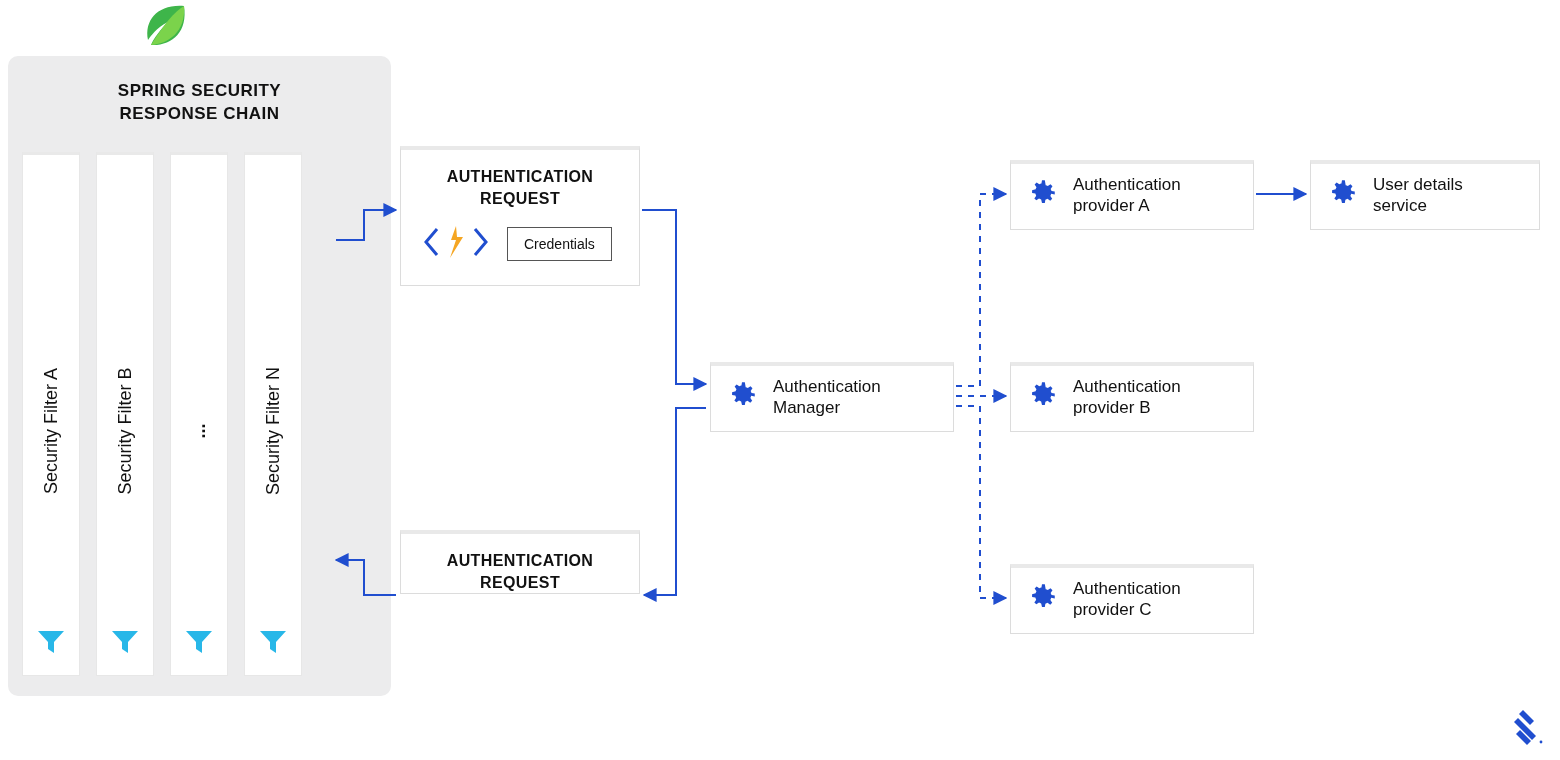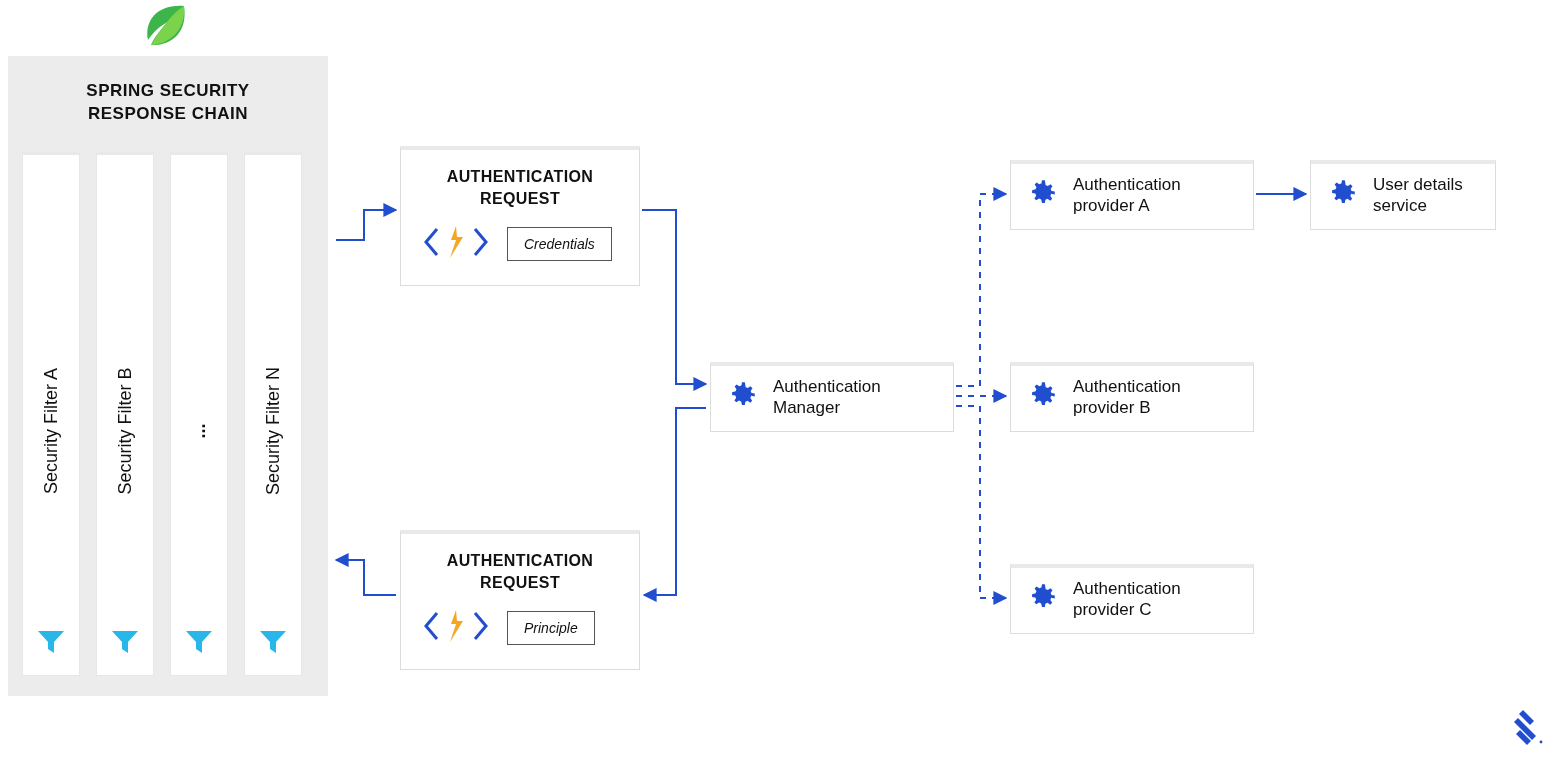--- a/index.html
+++ b/index.html
@@ -13,22 +13,22 @@
     color: #111;
   }
   .canvas { position: relative; width: 1560px; height: 760px; }
 
   
   .leaf { position: absolute; left: 138px; top: 2px; }
 
   
   .filters-chain {
     position: absolute; left: 8px; top: 56px;
-    width: 320px; height: 640px;
-    background: #ececed; border-radius: 0;
+    width: 383px; height: 640px;
+    background: #ececed; border-radius: 10px;
   }
   .filters-chain-title {
     text-align: center; font-weight: 800;
     letter-spacing: .5px; font-size: 17px; padding-top: 24px; line-height: 1.35;
   }
   .filter-col {
     position: absolute; top: 96px; width: 58px; height: 524px;
     background: #fff; border: 1px solid #e7e7e7; border-top: 3px solid #e9e9e9;
     display: flex; flex-direction: column; align-items: center; justify-content: flex-end;
   }
@@ -45,21 +45,20 @@
     position: absolute;
     background: #fff; border: 1px solid #dcdcdc; border-top: 4px solid #e9e9e9;
   }
   .box-title {
     text-align: center; font-weight: 800; letter-spacing: .4px;
     font-size: 16px; padding-top: 16px; line-height: 1.35;
   }
   .payload-row {
     display: flex; align-items: center; gap: 18px;
     padding: 14px 22px 20px 22px;
-    font-style: italic;
   }
   .payload-box {
     font-size: 14px; padding: 8px 16px;
     border: 1px solid #555;
   }
 
   .svc-box {
     position: absolute; background: #fff;
     border: 1px solid #dcdcdc; border-top: 4px solid #e9e9e9;
     display: flex; align-items: center; gap: 14px;
@@ -140,30 +139,20 @@
       </span>
       <span class="payload-box">Credentials</span>
     </div>
   </div>
 
   <div class="box" style="left:400px; top:530px; width:240px;">
     <div class="box-title">
       <span>AUTHENTICATION</span><br>
       <span>REQUEST</span>
     </div>
-    <div class="payload-row">
-      <span>
-        <svg width="66" height="38" viewBox="0 0 66 38">
-          <polyline points="14,6 3,19 14,32" fill="none" stroke="#204ECF" stroke-width="3"></polyline>
-          <polyline points="52,6 63,19 52,32" fill="none" stroke="#204ECF" stroke-width="3"></polyline>
-          <path d="M33 3 L28 17 L33 17 L27 35 L40 14 L34 14 Z" fill="#F5A623"></path>
-        </svg>
-      </span>
-      <span class="payload-box">Principle</span>
-    </div>
   </div>
 
   <div class="svc-box" style="left:710px; top:362px; width:244px;">
     <span>
       <svg width="34" height="34" viewBox="0 0 24 24">
           <path fill="#204ECF" d="M12 8a4 4 0 1 0 .001 8.001A4 4 0 0 0 12 8zm9 5v-2l-2.3-.4a7 7 0 0 0-.6-1.5l1.3-1.9-1.4-1.4-1.9 1.3a7 7 0 0 0-1.5-.6L14 3h-2l-.4 2.3a7 7 0 0 0-1.5.6L8.2 4.6 6.8 6l1.3 1.9a7 7 0 0 0-.6 1.5L5 10v2l2.3.4a7 7 0 0 0 .6 1.5L6.6 15.8 8 17.2l1.9-1.3a7 7 0 0 0 1.5.6L12 19h2l.4-2.3a7 7 0 0 0 1.5-.6l1.9 1.3 1.4-1.4-1.3-1.9a7 7 0 0 0 .6-1.5L21 13z"></path>
         </svg>
     </span>
     <span style="white-space:pre-line">Authentication
 Manager</span>
@@ -190,21 +179,21 @@
   <div class="svc-box" style="left:1010px; top:564px; width:244px;">
     <span>
       <svg width="34" height="34" viewBox="0 0 24 24">
           <path fill="#204ECF" d="M12 8a4 4 0 1 0 .001 8.001A4 4 0 0 0 12 8zm9 5v-2l-2.3-.4a7 7 0 0 0-.6-1.5l1.3-1.9-1.4-1.4-1.9 1.3a7 7 0 0 0-1.5-.6L14 3h-2l-.4 2.3a7 7 0 0 0-1.5.6L8.2 4.6 6.8 6l1.3 1.9a7 7 0 0 0-.6 1.5L5 10v2l2.3.4a7 7 0 0 0 .6 1.5L6.6 15.8 8 17.2l1.9-1.3a7 7 0 0 0 1.5.6L12 19h2l.4-2.3a7 7 0 0 0 1.5-.6l1.9 1.3 1.4-1.4-1.3-1.9a7 7 0 0 0 .6-1.5L21 13z"></path>
         </svg>
     </span>
     <span style="white-space:pre-line">Authentication
 provider C</span>
   </div>
 
-  <div class="svc-box" style="left:1310px; top:160px; width:186px;">
+  <div class="svc-box" style="left:1310px; top:160px; width:230px;">
     <span>
       <svg width="34" height="34" viewBox="0 0 24 24">
           <path fill="#204ECF" d="M12 8a4 4 0 1 0 .001 8.001A4 4 0 0 0 12 8zm9 5v-2l-2.3-.4a7 7 0 0 0-.6-1.5l1.3-1.9-1.4-1.4-1.9 1.3a7 7 0 0 0-1.5-.6L14 3h-2l-.4 2.3a7 7 0 0 0-1.5.6L8.2 4.6 6.8 6l1.3 1.9a7 7 0 0 0-.6 1.5L5 10v2l2.3.4a7 7 0 0 0 .6 1.5L6.6 15.8 8 17.2l1.9-1.3a7 7 0 0 0 1.5.6L12 19h2l.4-2.3a7 7 0 0 0 1.5-.6l1.9 1.3 1.4-1.4-1.3-1.9a7 7 0 0 0 .6-1.5L21 13z"></path>
         </svg>
     </span>
     <span style="white-space:pre-line">User details
 service</span>
   </div>
 
   <svg class="conn" width="1560" height="760">

